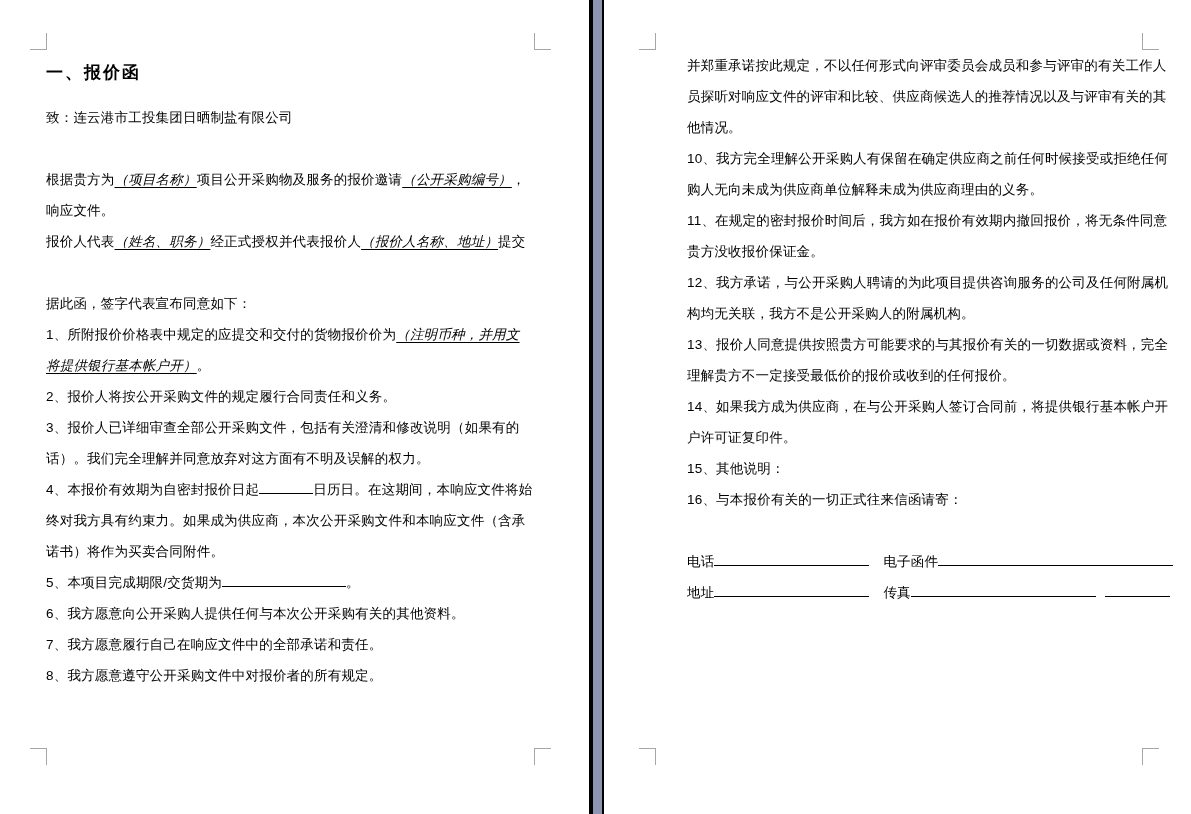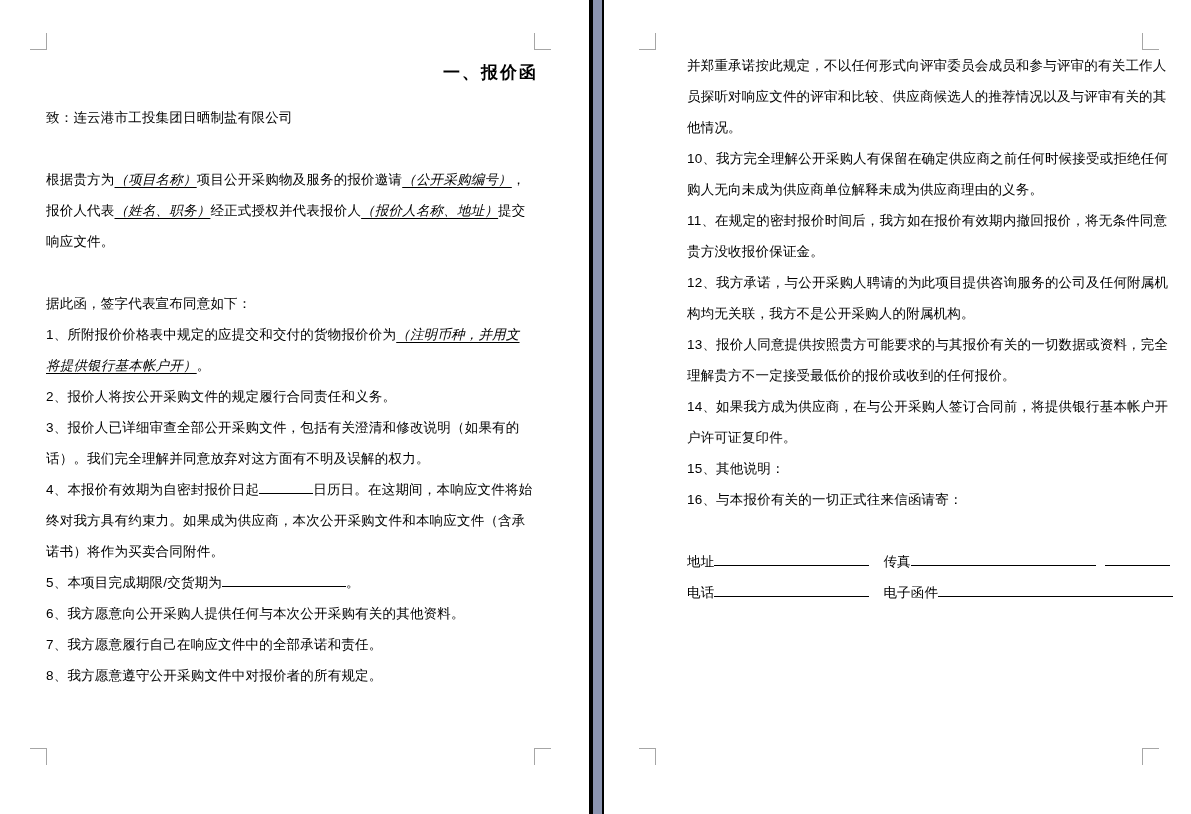--- a/index.html
+++ b/index.html
@@ -9,21 +9,21 @@
     font-family:"Liberation Sans","DejaVu Sans",sans-serif;
   }
   .page{position:absolute;top:0;height:814px;background:#fff;}
   #page-left{left:0;width:589px;}
   #page-right{left:604px;width:587px;}
   .page-col{position:absolute;width:492px;}
   #left-col{left:46px;top:56px;}
   #right-col{left:655px;top:50px;margin-left:32px;}
   .title-line{
     height:34px;line-height:34px;font-size:17px;font-weight:bold;
-    text-align:right;margin-bottom:12px;letter-spacing:2px;
+    text-align:left;margin-bottom:12px;letter-spacing:2px;
   }
   .line{height:31px;line-height:31px;font-size:13.5px;white-space:nowrap;letter-spacing:0.2px;}
   .line.gap{}
   .iu{font-style:italic;text-decoration:underline;text-underline-offset:3px;}
   .blank{
     display:inline-block;height:14px;vertical-align:baseline;
     border-bottom:1px solid #000;
   }
   .spacer{display:inline-block;height:1px;}
   #divider{
@@ -58,22 +58,22 @@
 <div class="mark tr" id="m-r-tr"></div>
 <div class="mark bl" id="m-r-bl"></div>
 <div class="mark br" id="m-r-br"></div>
 
 <div class="page-col" id="left-col">
   <div class="title-line">一、报价函</div>
   <div id="left-lines">
       <div class="line"><span>致：连云港市工投集团日晒制盐有限公司</span></div>
       <div class="line gap"></div>
       <div class="line"><span>根据贵方为</span><span class="iu">（项目名称）</span><span>项目公开采购物及服务的报价邀请</span><span class="iu">（公开采购编号）</span><span>，</span></div>
+      <div class="line"><span>响应文件。</span></div>
       <div class="line"><span>报价人代表</span><span class="iu">（姓名、职务）</span><span>经正式授权并代表报价人</span><span class="iu">（报价人名称、地址）</span><span>提交</span></div>
-      <div class="line"><span>响应文件。</span></div>
       <div class="line gap"></div>
       <div class="line"><span>据此函，签字代表宣布同意如下：</span></div>
       <div class="line"><span>1、所附报价价格表中规定的应提交和交付的货物报价价为</span><span class="iu">（注明币种，并用文</span></div>
       <div class="line"><span class="iu">将提供银行基本帐户开）</span><span>。</span></div>
       <div class="line"><span>2、报价人将按公开采购文件的规定履行合同责任和义务。</span></div>
       <div class="line"><span>3、报价人已详细审查全部公开采购文件，包括有关澄清和修改说明（如果有的</span></div>
       <div class="line"><span>话）。我们完全理解并同意放弃对这方面有不明及误解的权力。</span></div>
       <div class="line"><span>4、本报价有效期为自密封报价日起</span><span class="blank" style="width: 54px;"></span><span>日历日。在这期间，本响应文件将始</span></div>
       <div class="line"><span>终对我方具有约束力。如果成为供应商，本次公开采购文件和本响应文件（含承</span></div>
       <div class="line"><span>诺书）将作为买卖合同附件。</span></div>
@@ -95,16 +95,16 @@
       <div class="line"><span>贵方没收报价保证金。</span></div>
       <div class="line"><span>12、我方承诺，与公开采购人聘请的为此项目提供咨询服务的公司及任何附属机</span></div>
       <div class="line"><span>构均无关联，我方不是公开采购人的附属机构。</span></div>
       <div class="line"><span>13、报价人同意提供按照贵方可能要求的与其报价有关的一切数据或资料，完全</span></div>
       <div class="line"><span>理解贵方不一定接受最低价的报价或收到的任何报价。</span></div>
       <div class="line"><span>14、如果我方成为供应商，在与公开采购人签订合同前，将提供银行基本帐户开</span></div>
       <div class="line"><span>户许可证复印件。</span></div>
       <div class="line"><span>15、其他说明：</span></div>
       <div class="line"><span>16、与本报价有关的一切正式往来信函请寄：</span></div>
       <div class="line gap"></div>
+      <div class="line"><span>电话</span><span class="blank" style="width: 155px;"></span><span class="spacer" style="width: 14px;"></span><span>电子函件</span><span class="blank" style="width: 235px;"></span></div>
       <div class="line"><span>地址</span><span class="blank" style="width: 155px;"></span><span class="spacer" style="width: 14px;"></span><span>传真</span><span class="blank" style="width: 185px;"></span><span class="spacer" style="width: 9px;"></span><span class="blank" style="width: 65px;"></span></div>
-      <div class="line"><span>电话</span><span class="blank" style="width: 155px;"></span><span class="spacer" style="width: 14px;"></span><span>电子函件</span><span class="blank" style="width: 235px;"></span></div>
     </div>
 </div>
 
 </body></html>

